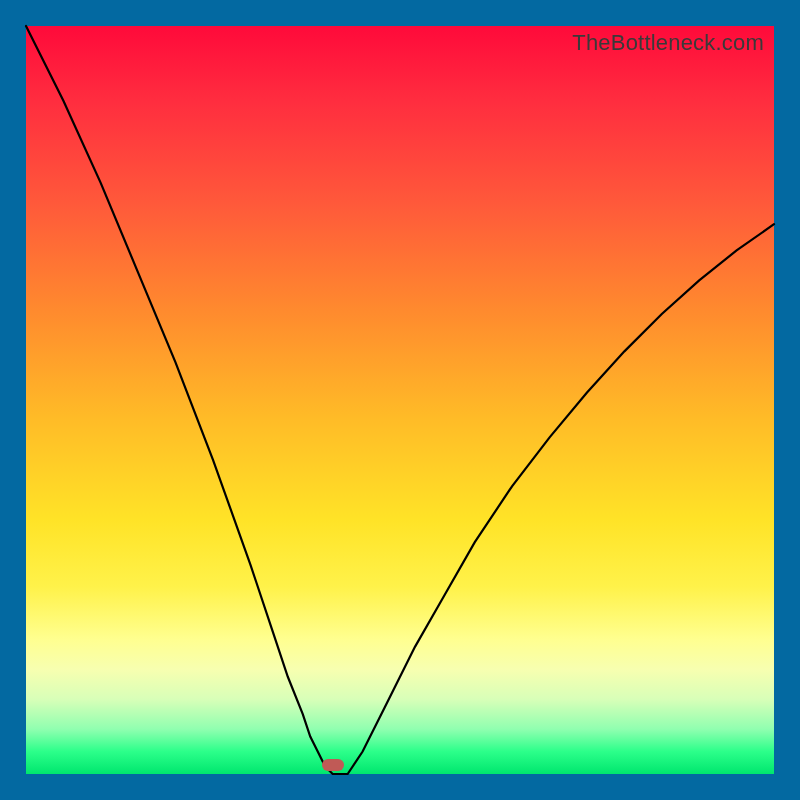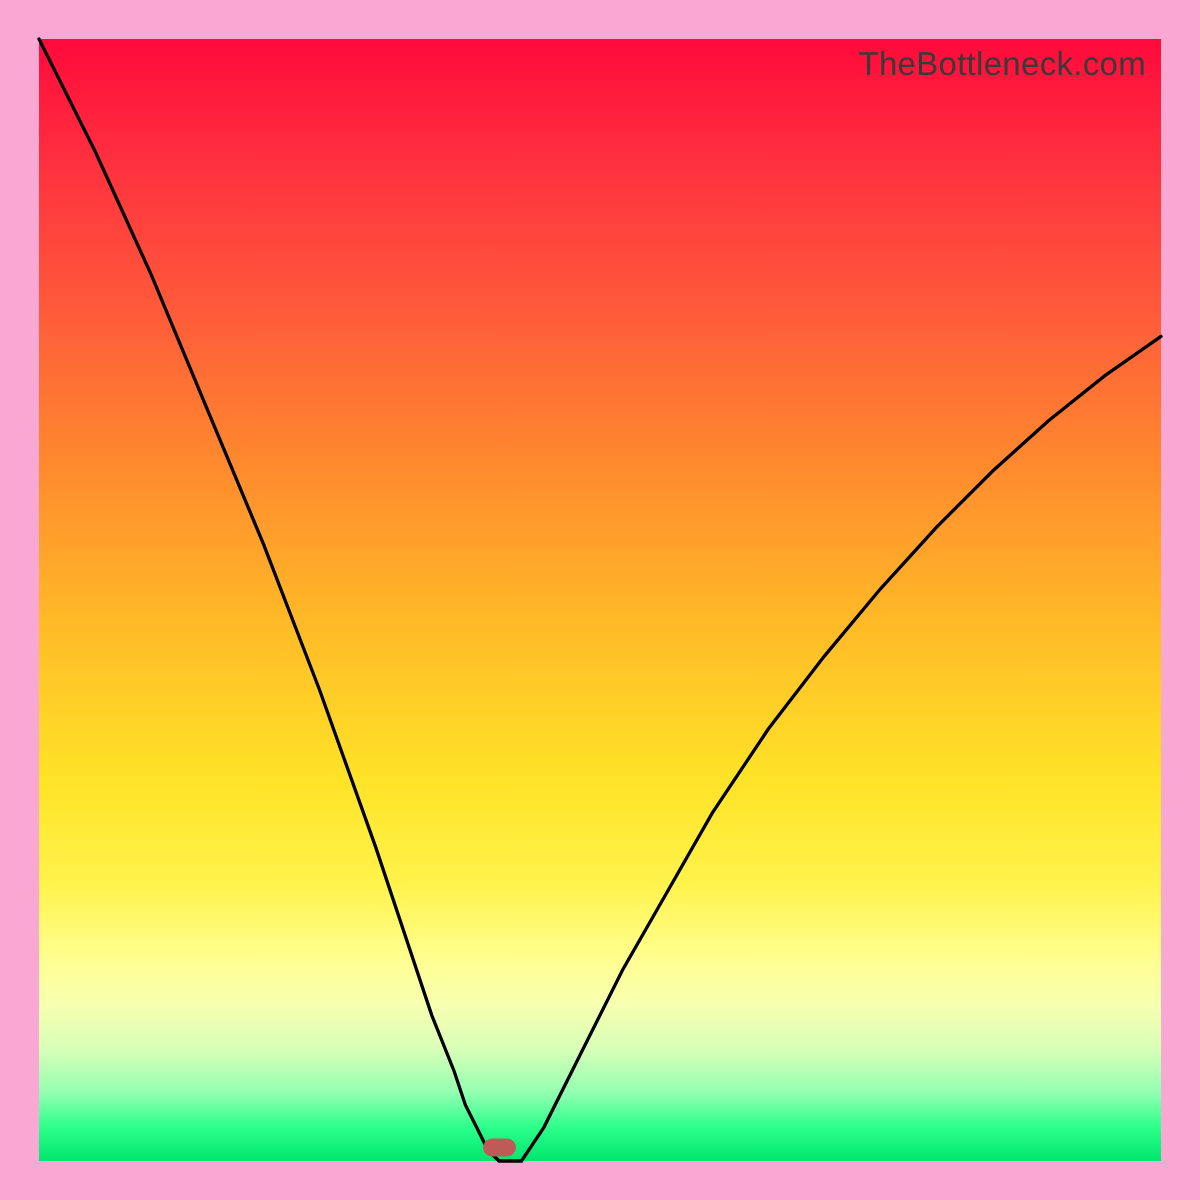--- a/index.html
+++ b/index.html
@@ -1,20 +1,20 @@
 <!DOCTYPE html>
 <html><head>
 <meta charset="utf-8">
 <style>
   * { margin: 0; padding: 0; box-sizing: border-box; }
   html, body { width: 800px; height: 800px; overflow: hidden; background: #000; }
   .frame {
     width: 800px;
     height: 800px;
-    background: #f9a8d4;
+    background: #0369a1;
     position: relative;
     padding-left: 28px;
   }
   .plot-area {
     position: absolute;
     left: 26px;
     top: 26px;
     width: 748px;
     height: 748px;
     background: linear-gradient(to bottom,

